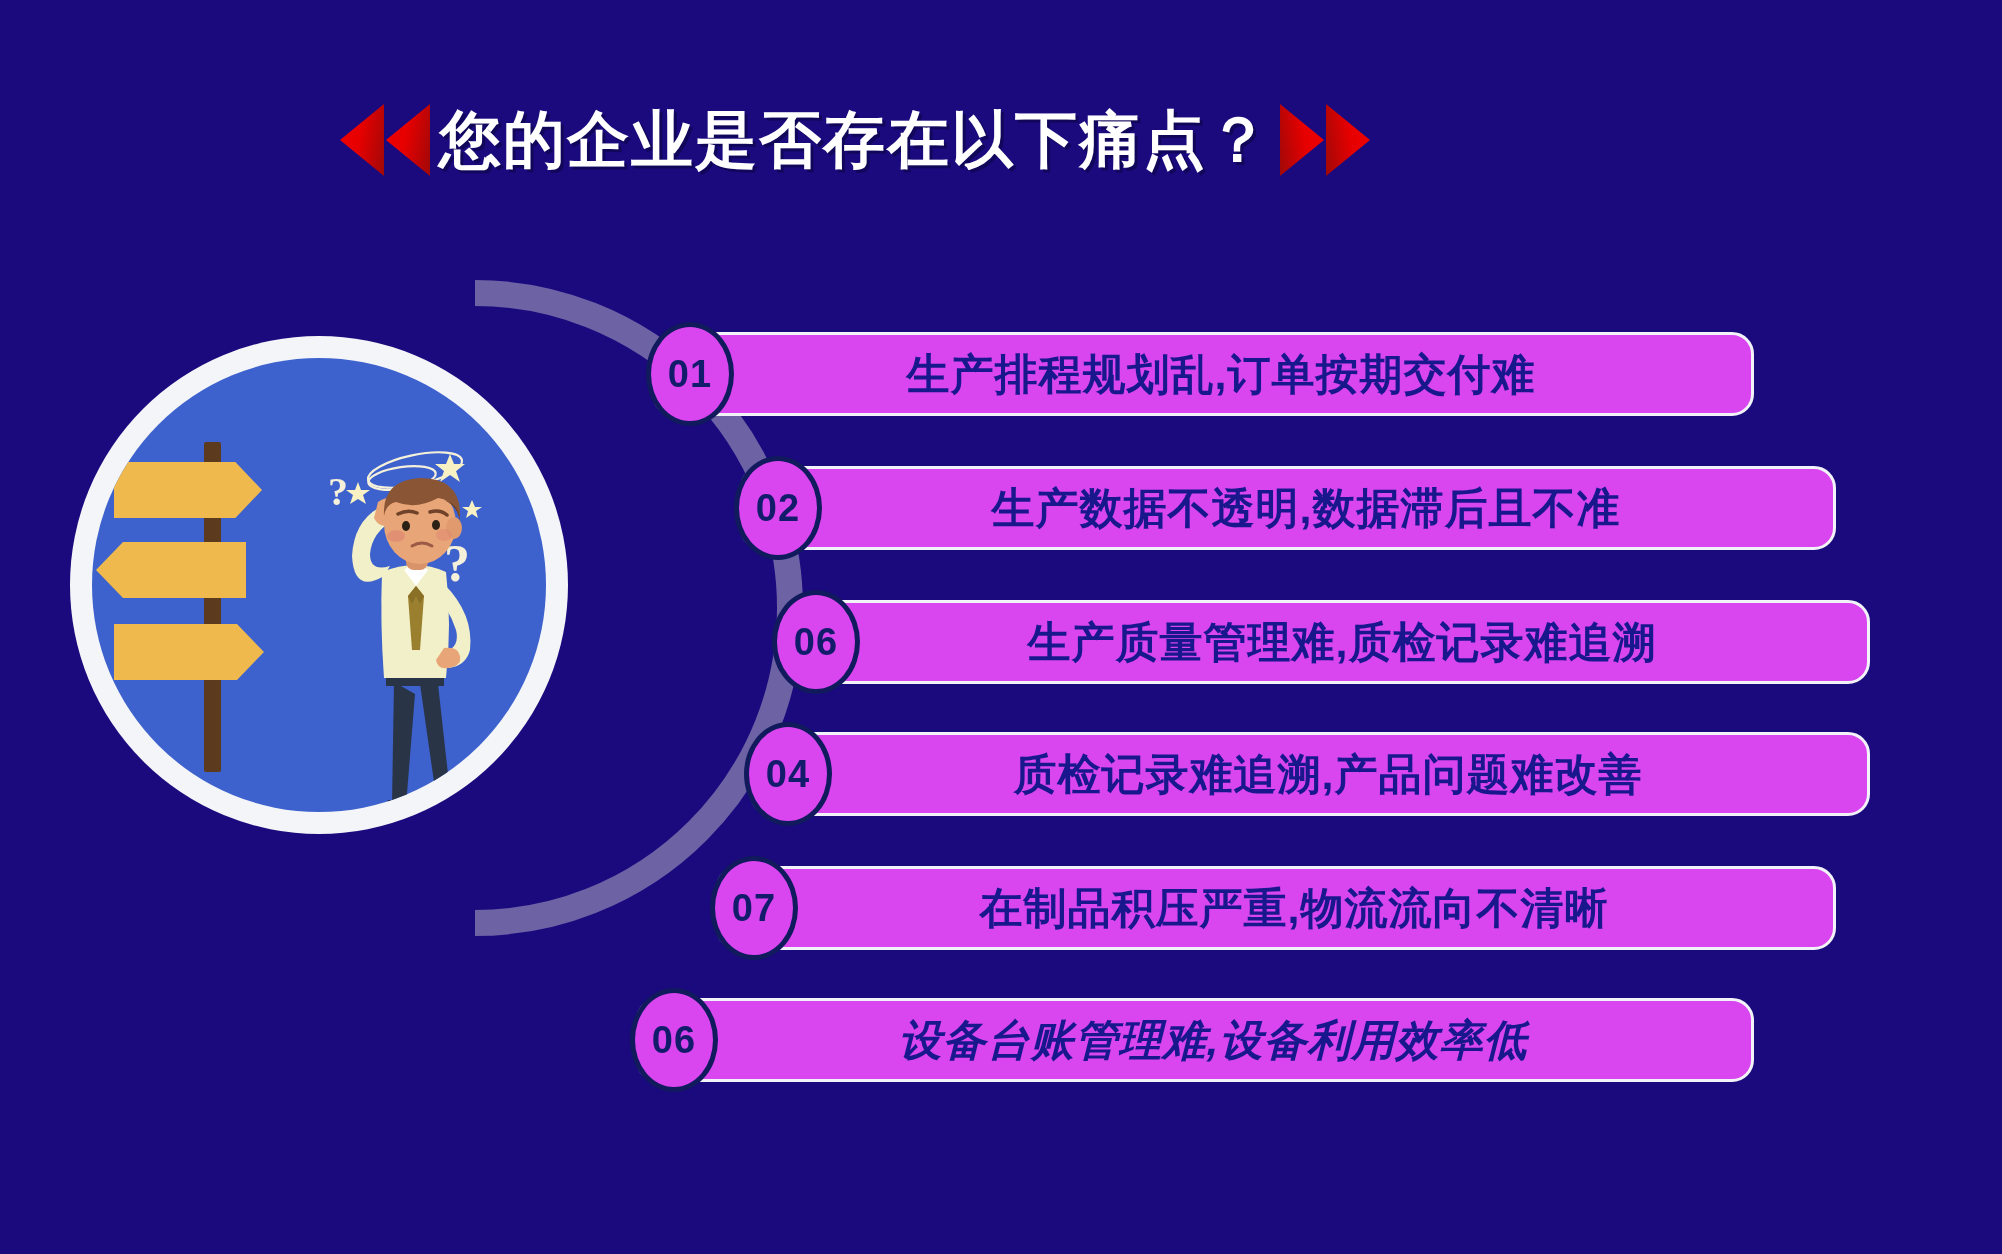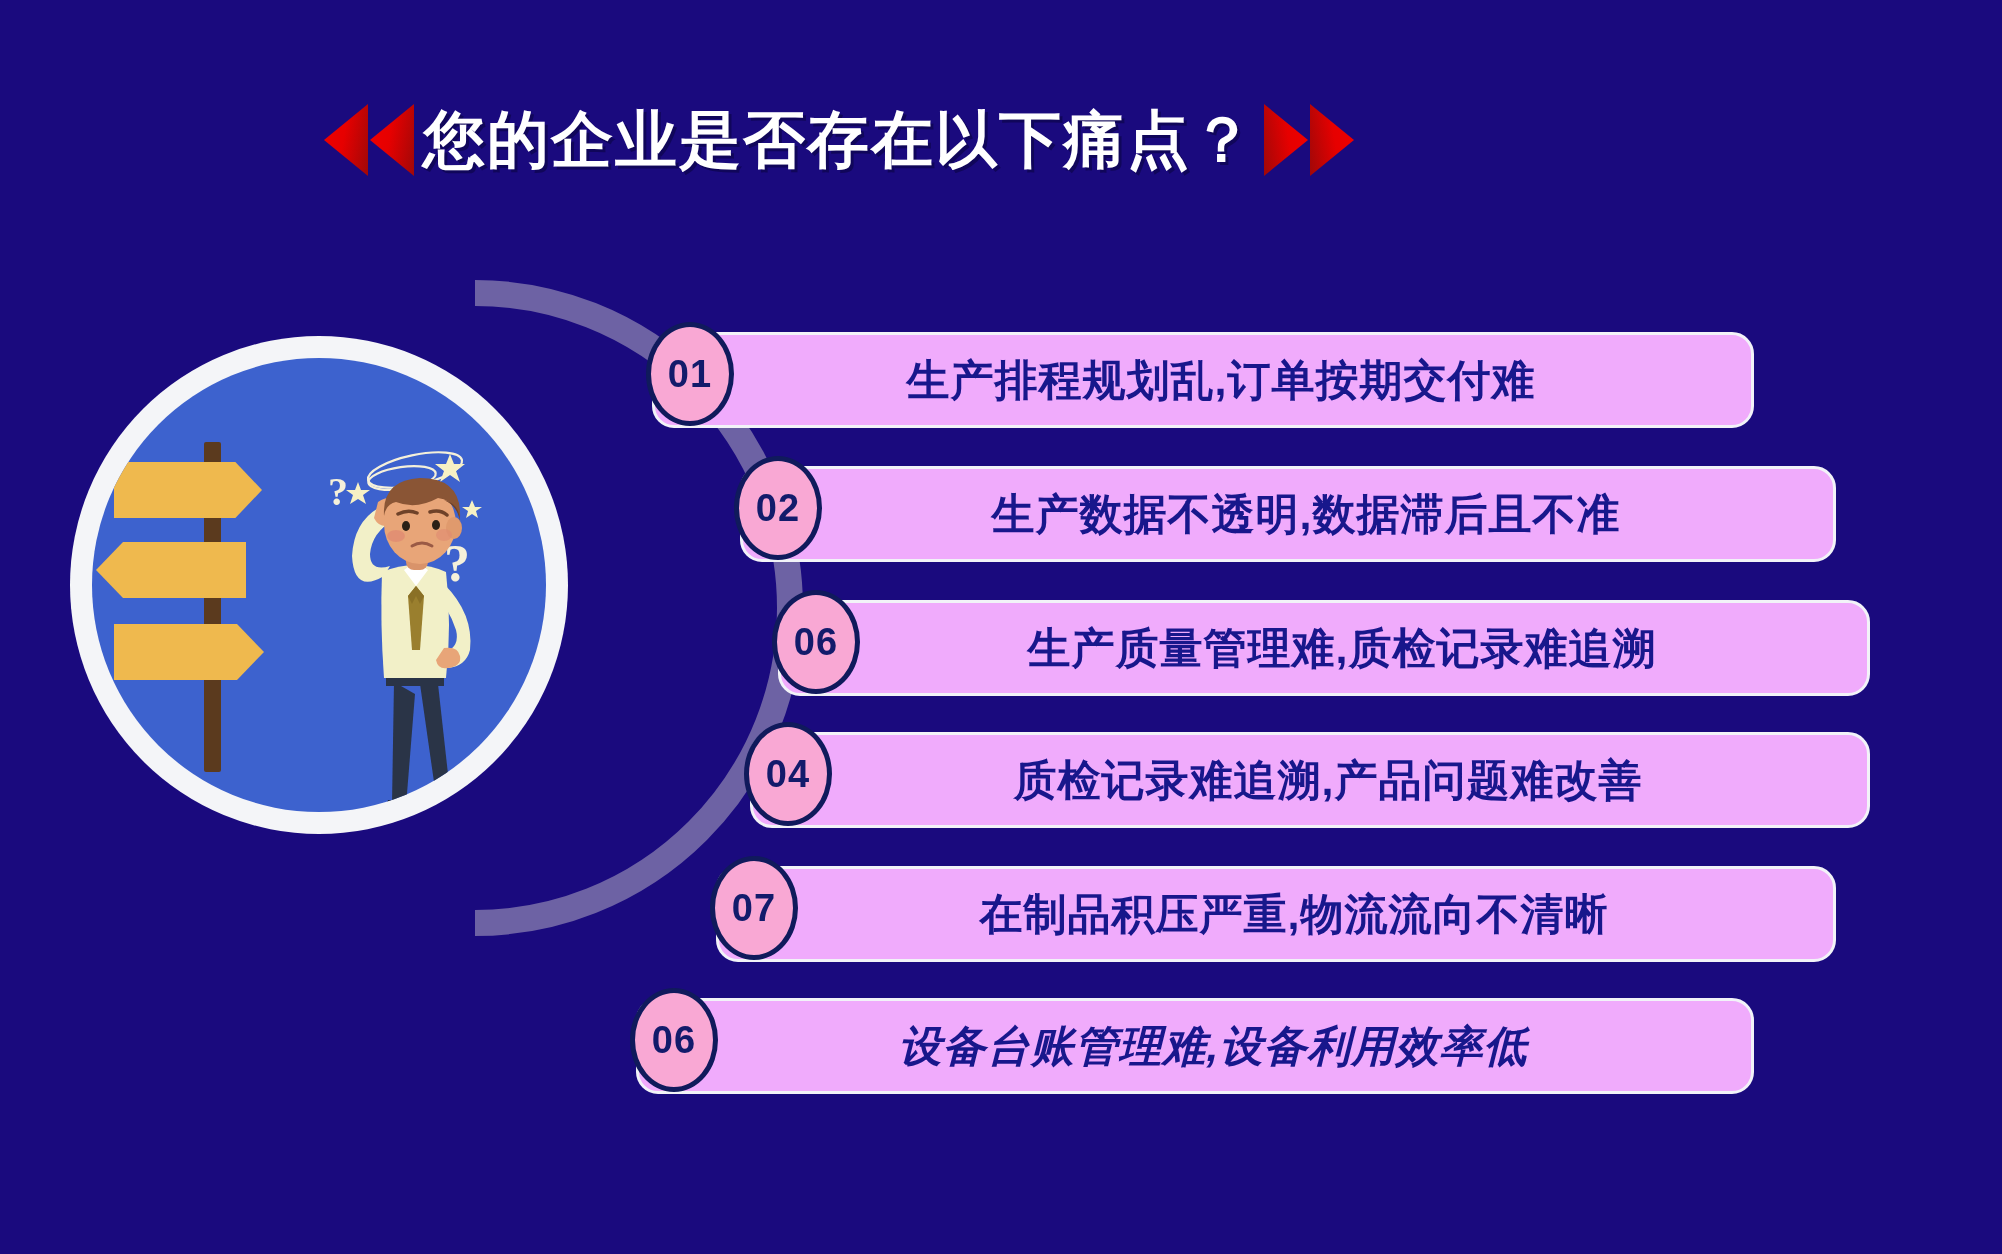--- a/index.html
+++ b/index.html
@@ -18,21 +18,21 @@
     position: relative;
     width: 2002px;
     height: 1254px;
     background: #1a0a7e;
     overflow: hidden;
   }
 
   
   #title-row {
     position: absolute;
-    left: 0;
+    left: 16px;
     top: 92px;
     width: 1678px;
     height: 96px;
     display: flex;
     align-items: center;
     justify-content: center;
     gap: 9px;
   }
 
   .arrow-pair {
@@ -147,22 +147,22 @@
 
   .row {
     position: absolute;
     height: 96px;
   }
 
   .bar {
     position: absolute;
     left: 0;
     top: 0;
-    height: 96px;
-    background: #f0abfc;
+    height: 84px;
+    background: #d946ef;
     border: 3px solid #f2f3f8;
     border-radius: 22px;
     box-sizing: border-box;
     display: flex;
     align-items: center;
   }
 
   .bar-text {
     color: #18178c;
     font-size: 43px;
@@ -177,21 +177,21 @@
     line-height: 1;
   }
 
   .badge {
     position: absolute;
     left: -6px;
     top: -10px;
     width: 88px;
     height: 104px;
     border-radius: 50%;
-    background: #f9a8d4;
+    background: #d946ef;
     border: 5px solid #101a5c;
     box-sizing: border-box;
     display: flex;
     align-items: center;
     justify-content: center;
     color: #131b6b;
     font-size: 38px;
     font-weight: 700;
     letter-spacing: 1px;
   }

